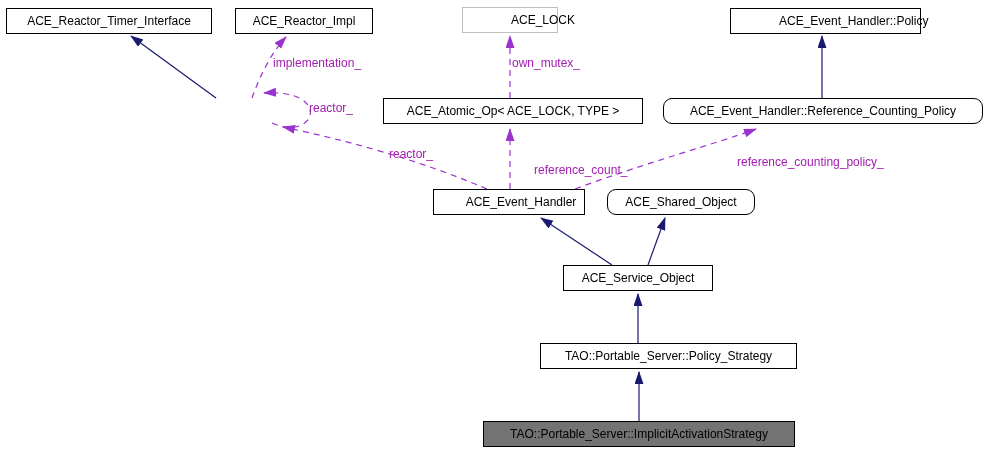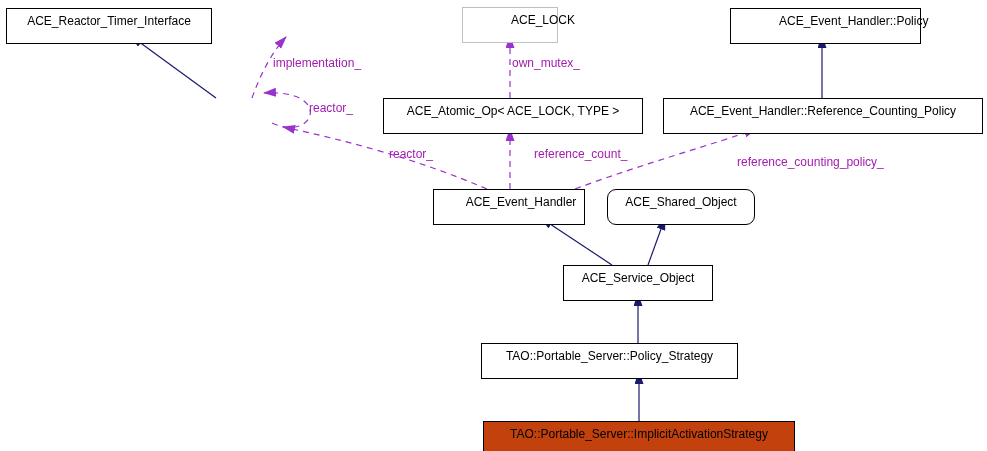--- a/index.html
+++ b/index.html
@@ -19,66 +19,66 @@
     position: absolute;
     left: 0;
     top: 0;
     width: 987px;
     height: 451px;
     z-index: 1;
   }
   .node {
     position: absolute;
     box-sizing: border-box;
-    height: 36px;
+    height: 26px;
     border: 1px solid #000000;
     background: #ffffff;
     color: #000000;
     font-size: 12px;
     line-height: 24px;
     text-align: center;
     white-space: nowrap;
     z-index: 2;
     cursor: pointer;
   }
   .node.template {
     border-color: #c0c0c0;
     cursor: default;
   }
   .node.focus {
-    background: #c2410c;
+    background: #737373;
     cursor: default;
   }
   .edge-label {
     position: absolute;
     color: #a21caf;
     font-size: 12px;
     line-height: 13px;
     white-space: nowrap;
     z-index: 3;
   }
   
   .n-timer     { left: 6px;   top: 8px;   width: 206px; }
   .n-impl      { left: 235px; top: 8px;   width: 138px; }
   .n-lock      { left: 462px; top: 7px;   width: 96px; padding-left: 48px;  }
   .n-ehpolicy  { left: 730px; top: 8px;   width: 191px; padding-left: 48px; }
   .n-reactor   { left: 182px; top: 98px;  width: 103px; }
   .n-atomic    { left: 383px; top: 98px;  width: 260px; }
-  .n-rcp       { left: 663px; top: 98px;  width: 320px; }
+  .n-rcp       { left: 663px; top: 98px;  width: 320px; border-radius: 9px; }
   .n-eh        { left: 433px; top: 189px; width: 152px; padding-left: 24px; }
   .n-shared    { left: 607px; top: 189px; width: 148px; border-radius: 9px; }
   .n-service   { left: 563px; top: 265px; width: 150px; }
-  .n-policy    { left: 481px; top: 343px; width: 257px; }
+  .n-policy    { left: 540px; top: 343px; width: 257px; }
   .n-implicit  { left: 483px; top: 421px; width: 312px; }
   
   .l-implementation { left: 273px; top: 57px;  }
   .l-own-mutex      { left: 512px; top: 57px;  }
   .l-reactor-self   { left: 309px; top: 102px; }
   .l-reactor        { left: 389px; top: 148px; }
-  .l-ref-count      { left: 509px; top: 148px; padding-left: 25px; }
+  .l-ref-count      { left: 509px; top: 164px; padding-left: 25px; }
   .l-ref-counting   { left: 692px; top: 156px; padding-left: 45px; }
 </style>
 </head>
 <body>
 
 <div class="diagram">
 
   <svg class="edges" width="987" height="451" viewBox="0 0 987 451" xmlns="http://www.w3.org/2000/svg">
     <defs>
       <marker id="arrow-navy" markerUnits="userSpaceOnUse" markerWidth="14" markerHeight="10" refX="12" refY="4.5" orient="auto">
@@ -102,20 +102,21 @@
       <path d="M 252,98 C 260,75 272,52 286,37" marker-end="url(#arrow-purple)"></path>
       <path d="M 272,123 C 315,143 334,89 264,93" marker-end="url(#arrow-purple)"></path>
       <path d="M 510,98 L 510,36" marker-end="url(#arrow-purple)"></path>
       <path d="M 487,189 C 420,160 345,140 283,127" marker-end="url(#arrow-purple)"></path>
       <path d="M 510,189 L 510,129" marker-end="url(#arrow-purple)"></path>
       <path d="M 575,189 C 645,163 715,144 756,129" marker-end="url(#arrow-purple)"></path>
     </g>
   </svg>
 
   <div class="node n-timer">ACE_Reactor_Timer_Interface</div>
+  <div class="node n-impl">ACE_Reactor_Impl</div>
   <div class="node template n-lock">ACE_LOCK</div>
   <div class="node n-ehpolicy">ACE_Event_Handler::Policy</div>
   <div class="node n-atomic">ACE_Atomic_Op&lt; ACE_LOCK, TYPE &gt;</div>
   <div class="node n-rcp">ACE_Event_Handler::Reference_Counting_Policy</div>
   <div class="node n-eh">ACE_Event_Handler</div>
   <div class="node n-shared">ACE_Shared_Object</div>
   <div class="node n-service">ACE_Service_Object</div>
   <div class="node n-policy">TAO::Portable_Server::Policy_Strategy</div>
   <div class="node focus n-implicit">TAO::Portable_Server::ImplicitActivationStrategy</div>
 

